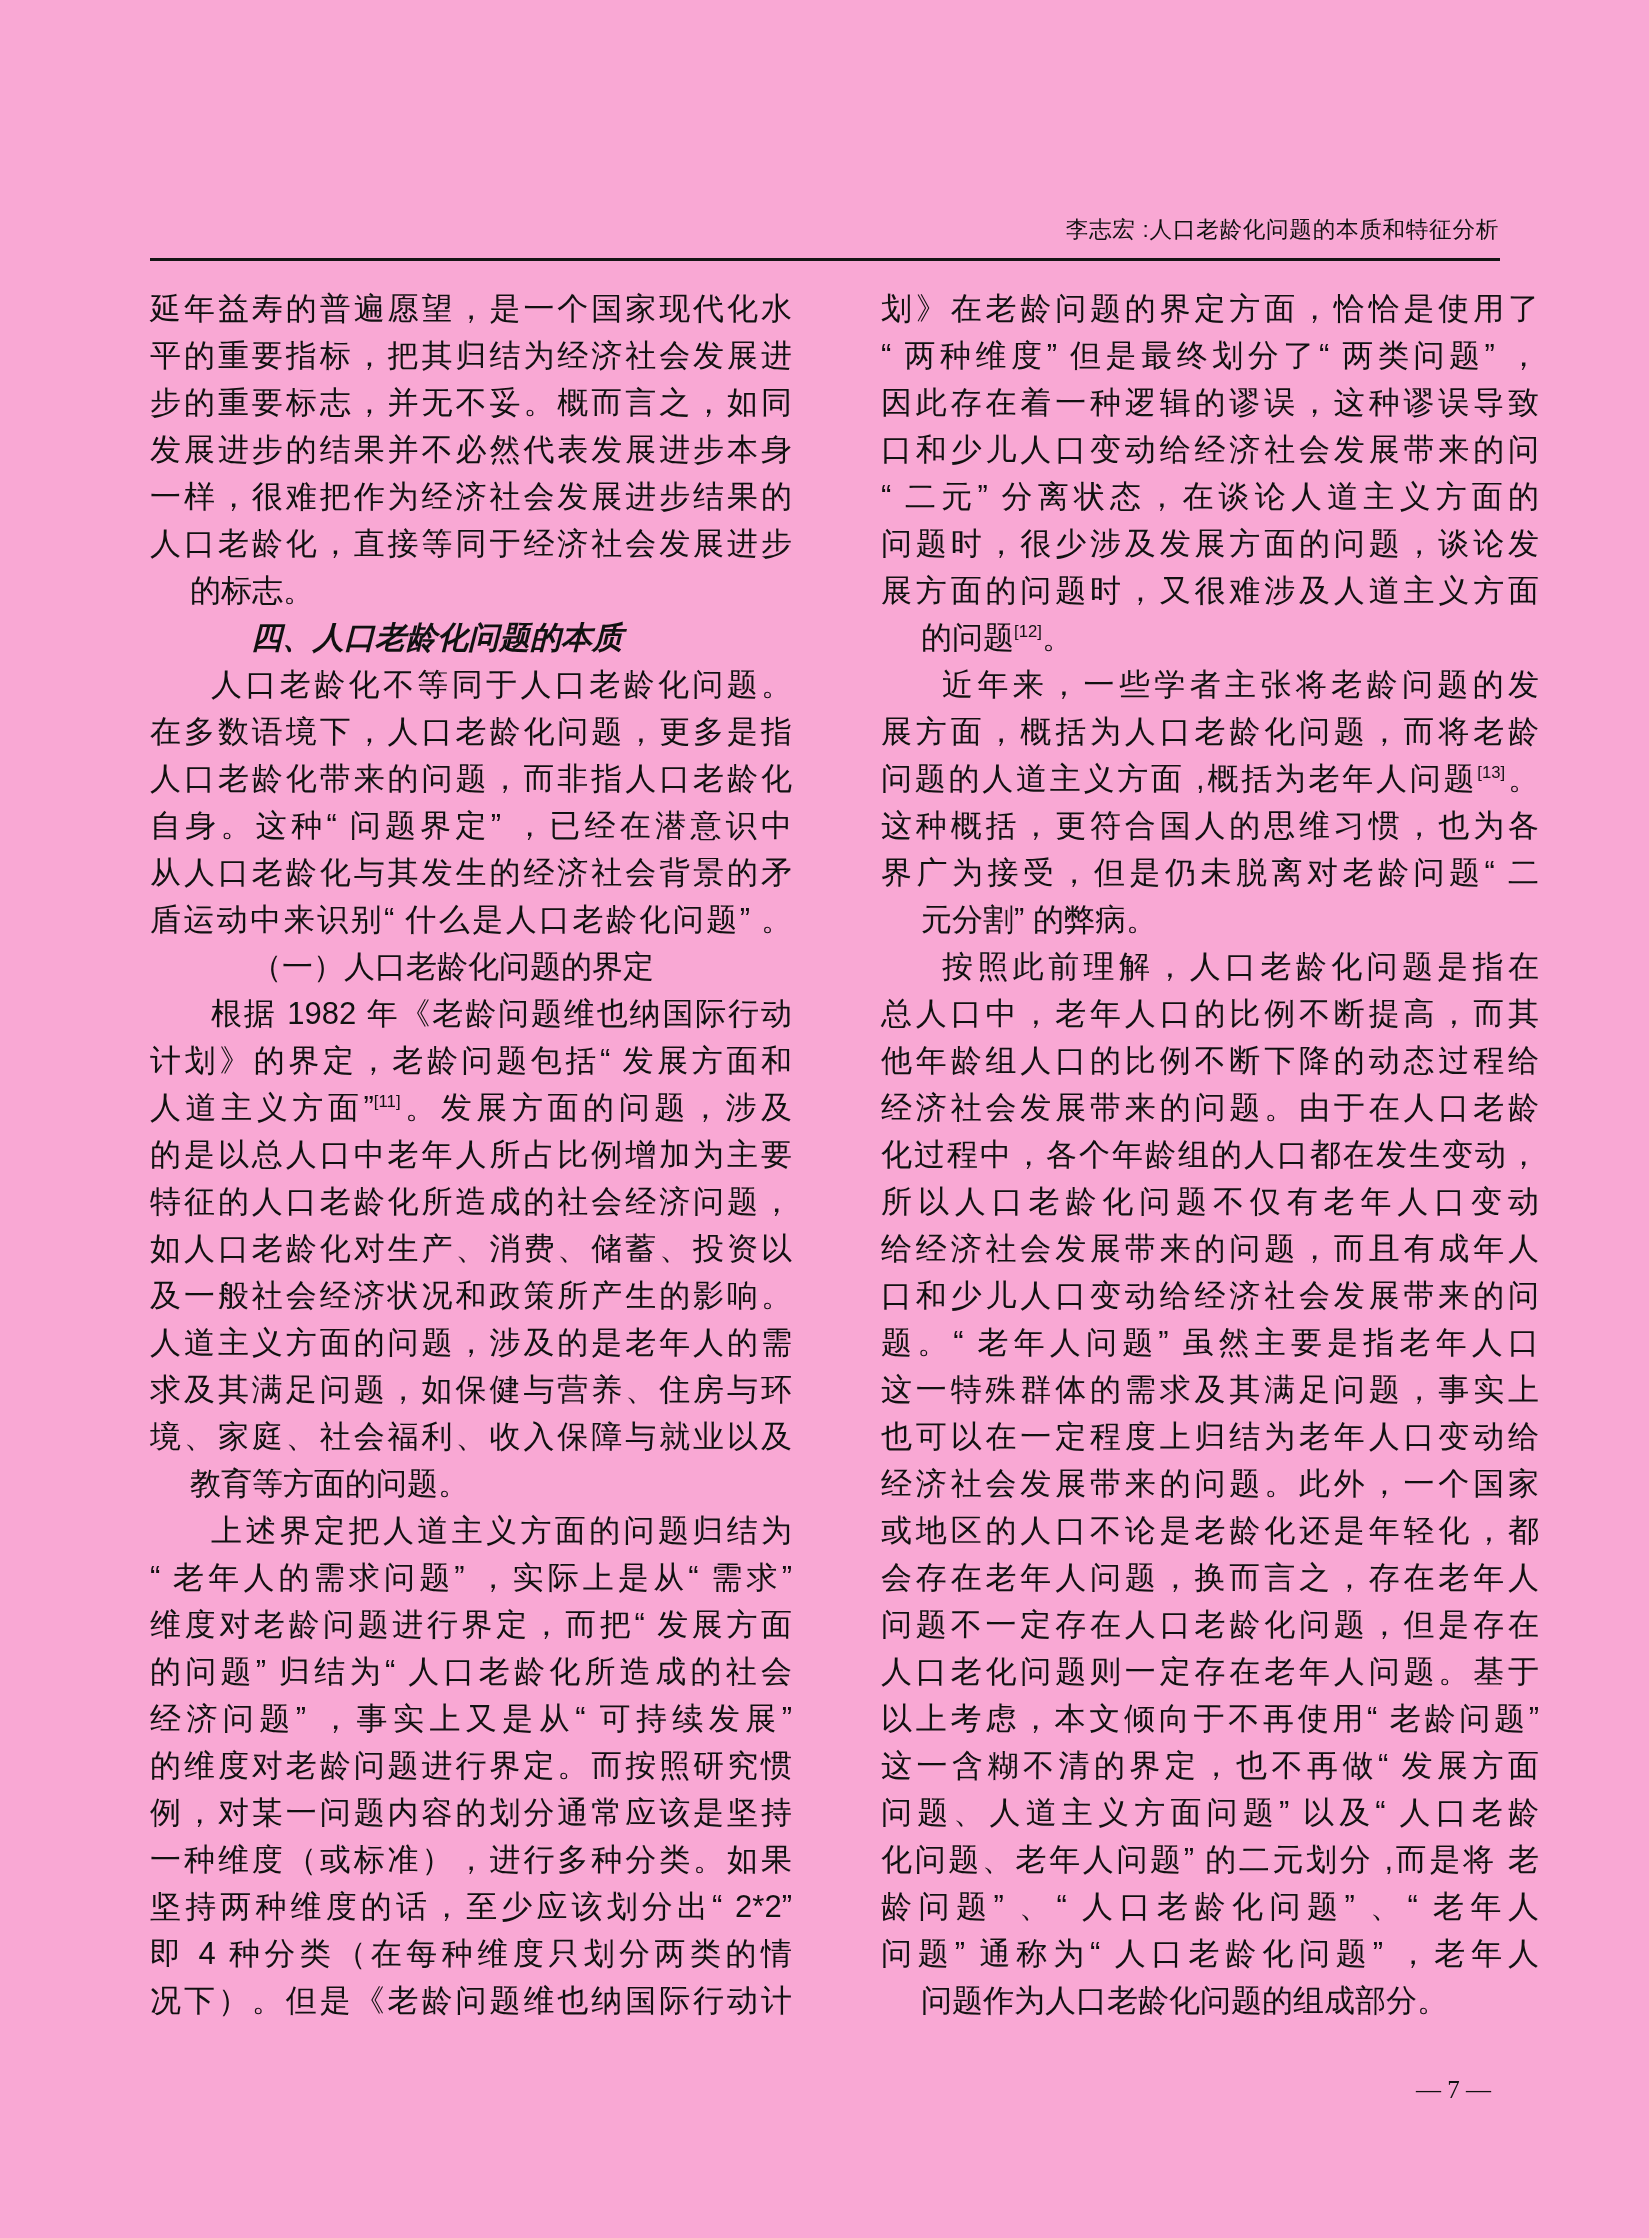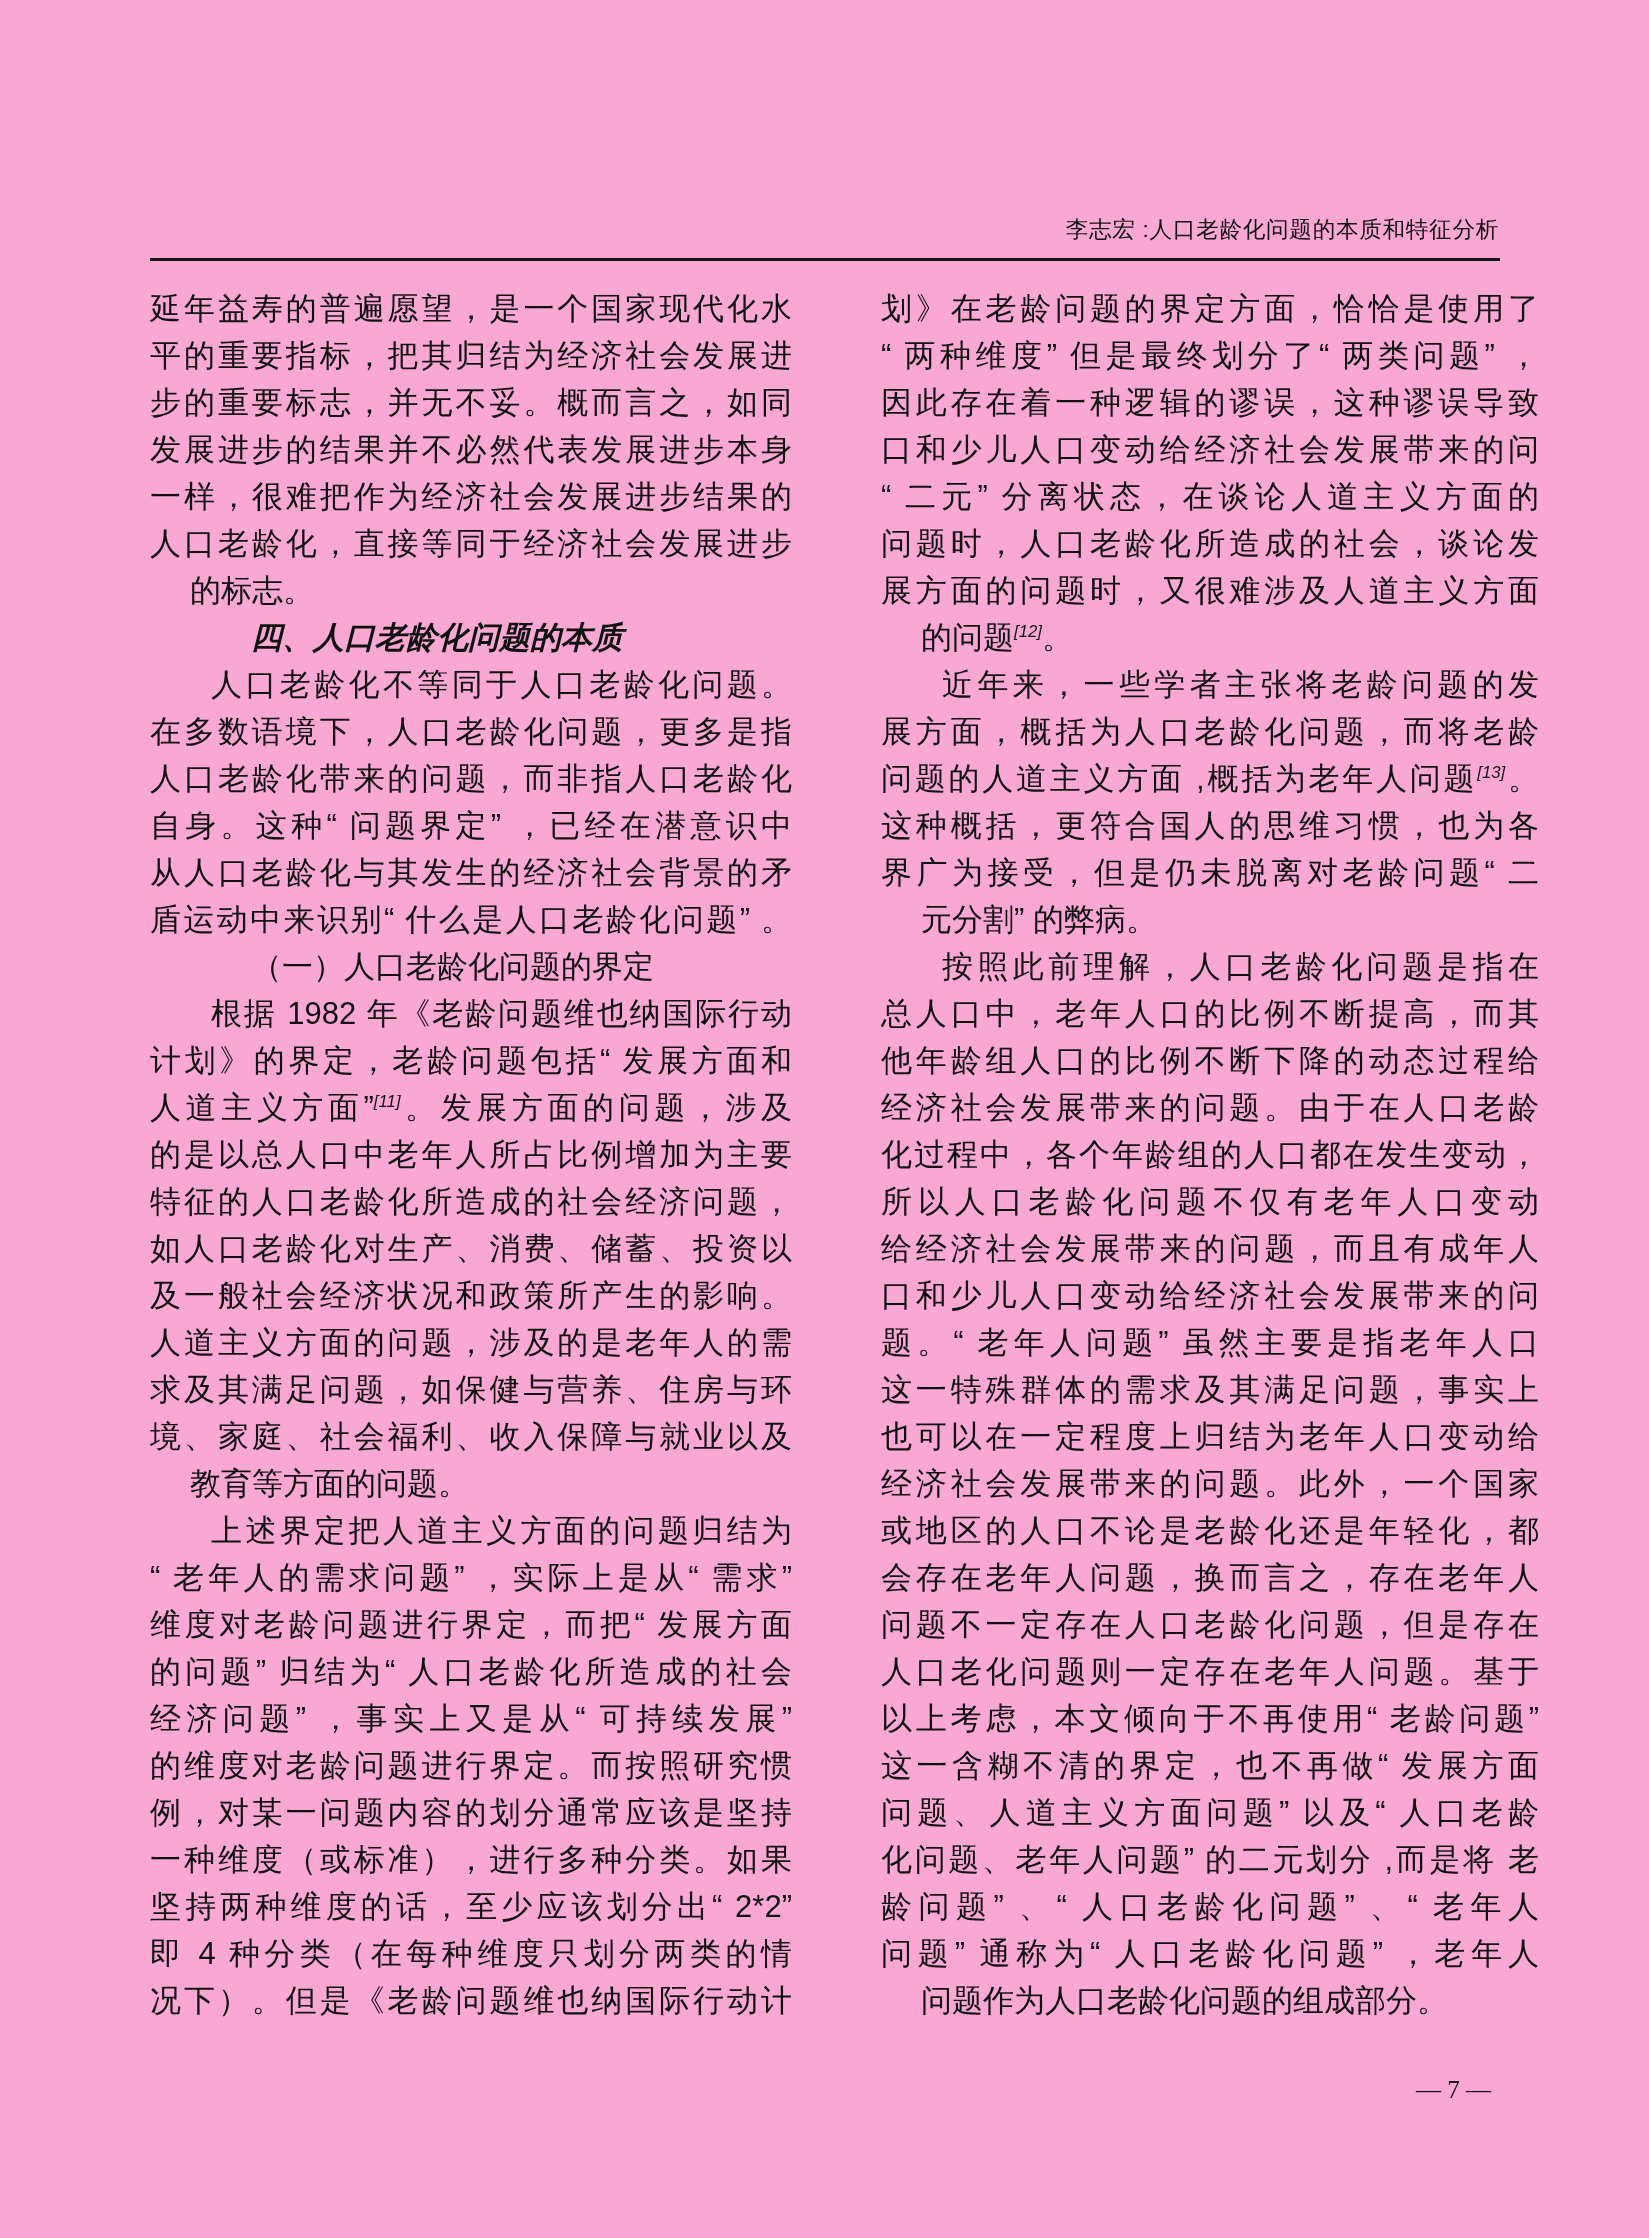--- a/index.html
+++ b/index.html
@@ -42,21 +42,20 @@
   .line  { text-align: justify; text-align-last: justify; }
   .plain { text-align: left;    text-align-last: left; margin-left: 40px; }
   .indent { text-indent: 61px; }
   .heading { font-weight: 700; font-style: italic; }
   .subheading { font-weight: 400; }
   sup.cite {
     font-size: 0.54em;
     line-height: 0;
     vertical-align: super;
     letter-spacing: 0;
-    font-style: italic;
   }
   .page-number {
     position: absolute;
     top: 2076px;
     right: 158px;
     font-size: 25px;
     color: #111111;
     white-space: nowrap;
     font-family: "Liberation Serif", "DejaVu Serif", serif;
   }
@@ -106,21 +105,21 @@
         <div class="line">坚持两种维度的话，至少应该划分出“ 2*2”</div>
         <div class="line">即 4 种分类（在每种维度只划分两类的情</div>
         <div class="line">况下）。但是《老龄问题维也纳国际行动计</div>
       </div>
     <div class="col col-right">
         <div class="line">划》在老龄问题的界定方面，恰恰是使用了</div>
         <div class="line">“ 两种维度” 但是最终划分了“ 两类问题” ，</div>
         <div class="line">因此存在着一种逻辑的谬误，这种谬误导致</div>
         <div class="line">口和少儿人口变动给经济社会发展带来的问</div>
         <div class="line">“ 二元” 分离状态，在谈论人道主义方面的</div>
-        <div class="line">问题时，人口老龄化所造成的社会，谈论发</div>
+        <div class="line">问题时，很少涉及发展方面的问题，谈论发</div>
         <div class="line">展方面的问题时，又很难涉及人道主义方面</div>
         <div class="line plain">的问题<sup class="cite">[12]</sup>。</div>
         <div class="line indent">近年来，一些学者主张将老龄问题的发</div>
         <div class="line">展方面，概括为人口老龄化问题，而将老龄</div>
         <div class="line">问题的人道主义方面 ,概括为老年人问题<sup class="cite">[13]</sup>。</div>
         <div class="line">这种概括，更符合国人的思维习惯，也为各</div>
         <div class="line">界广为接受，但是仍未脱离对老龄问题“ 二</div>
         <div class="line plain">元分割” 的弊病。</div>
         <div class="line indent">按照此前理解，人口老龄化问题是指在</div>
         <div class="line">总人口中，老年人口的比例不断提高，而其</div>

